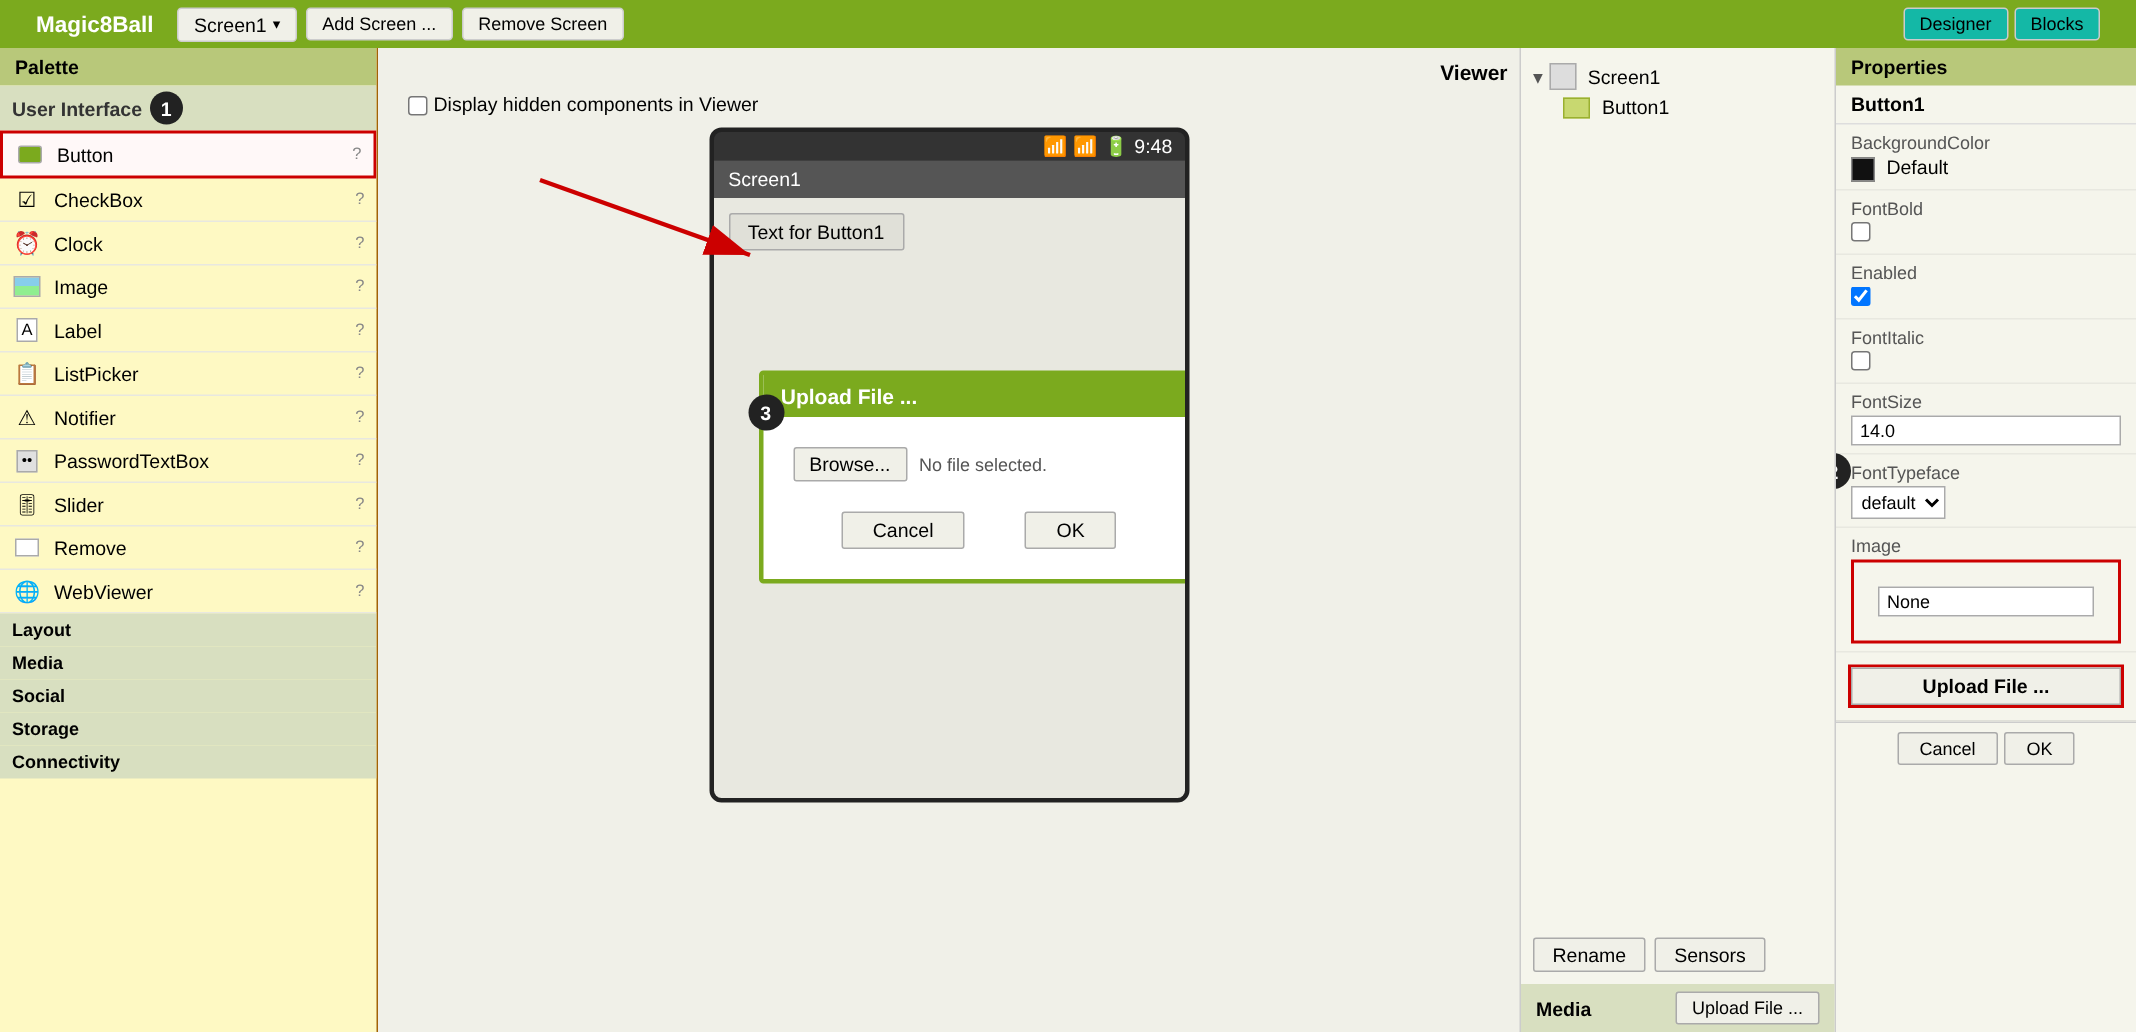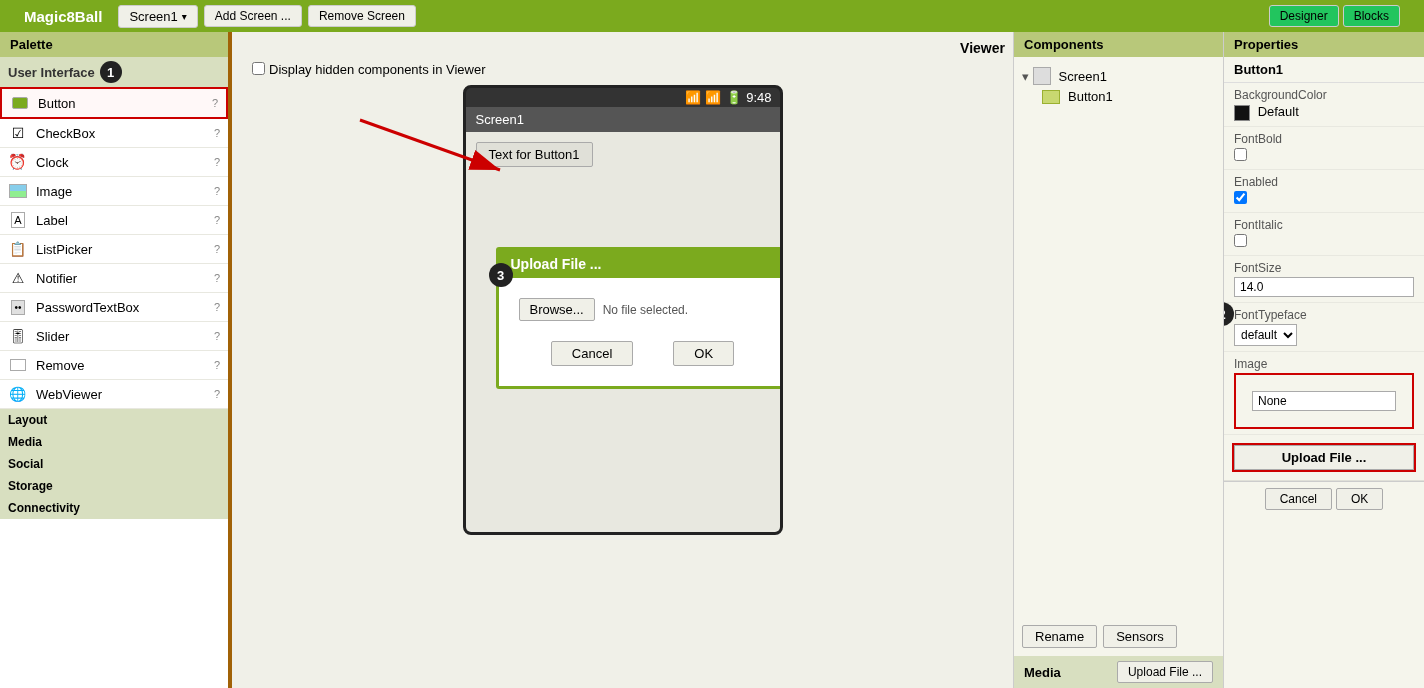--- a/index.html
+++ b/index.html
@@ -10,40 +10,40 @@
       display: flex; align-items: center; height: 32px;
       background: #7baa1e; padding: 0 24px; gap: 6px;
     }
     #app-title { color: white; font-size: 15px; font-weight: bold; margin-right: 10px; }
     .top-btn {
       background: #f0f0e8; border: 1px solid #ccc; border-radius: 3px;
       padding: 3px 10px; cursor: pointer; font-size: 12px;
     }
     .top-btn.dropdown { display: flex; align-items: center; gap: 4px; }
     .top-right { margin-left: auto; display: flex; gap: 4px; }
-    .top-right .top-btn { background: #22c55e; }
+    .top-right .top-btn { background: #14b8a6; }
 
     
     #main { display: flex; height: calc(688px - 32px); }
 
     
-    #palette { width: 232px; background: #ffffff; border-right: 4px solid #a16207; overflow-y: auto; flex-shrink: 0; }
+    #palette { width: 252px; background: #fef9c3; border-right: 1px solid #a16207; overflow-y: auto; flex-shrink: 0; }
     #palette-title { background: #b8c87a; padding: 5px 10px; font-weight: bold; font-size: 13px; }
     .section-header { background: #d8dfc0; padding: 4px 8px; font-weight: bold; font-size: 12px; color: #333; display: flex; align-items: center; gap: 5px; }
     .palette-item { display: flex; align-items: center; padding: 4px 8px; border-bottom: 1px solid #e8e8e0; cursor: pointer; }
     .palette-item .item-icon { width: 20px; height: 20px; margin-right: 8px; display: flex; align-items: center; justify-content: center; flex-shrink: 0; }
     .palette-item .item-name { flex: 1; }
     .palette-item .help-icon { color: #888; font-size: 11px; }
     .palette-item.highlighted { border: 2px solid #cc0000; background: #fff8f8; }
     .badge-circle { width: 22px; height: 22px; background: #222; color: white; border-radius: 50%; display: flex; align-items: center; justify-content: center; font-weight: bold; font-size: 13px; }
 
     
     #viewer { flex: 1; background: #f0f0e8; border-right: 1px solid #ccc; padding: 8px; overflow: auto; }
     #viewer-title { font-weight: bold; font-size: 14px; margin-bottom: 6px; text-align: right; }
-    .viewer-checkbox { display: flex; align-items: flex-start; gap: 4px; margin-bottom: 8px; font-size: 12px; padding-left: 12px; }
+    .viewer-checkbox { display: flex; align-items: flex-end; gap: 4px; margin-bottom: 8px; font-size: 12px; padding-left: 12px; }
 
     .phone-frame {
       width: 320px; background: #222; border-radius: 8px; margin: 0 auto;
       border: 3px solid #222; overflow: hidden;
     }
     .phone-status-bar {
       background: #333; color: white; display: flex; justify-content: flex-end;
       align-items: center; padding: 2px 8px; font-size: 12px; gap: 4px;
     }
     .phone-title-bar { background: #555; color: white; padding: 5px 10px; font-size: 13px; }
@@ -272,21 +272,20 @@
       <defs>
         <marker id="arrowhead" markerWidth="10" markerHeight="7" refX="10" refY="3.5" orient="auto">
           <polygon points="0 0, 10 3.5, 0 7" fill="#cc0000"></polygon>
         </marker>
       </defs>
       <line x1="10" y1="10" x2="150" y2="60" stroke="#cc0000" stroke-width="3" marker-end="url(#arrowhead)"></line>
     </svg>
   </div>
 
   <div id="components" style="display:flex;flex-direction:column;">
-    <div id="components-title">Components</div>
     <div class="component-tree">
       <div class="component-item">
         <span class="toggle">▾</span>
         <div style="width:18px;height:18px;background:#ddd;border:1px solid #aaa;display:inline-block;margin-right:4px;"></div>
         <span>Screen1</span>
       </div>
       <div class="component-child" style="margin-left:20px;">
         <div style="width:18px;height:14px;background:#c8d870;border:1px solid #9ab030;display:inline-block;margin-right:4px;"></div>
         <span>Button1</span>
       </div>

